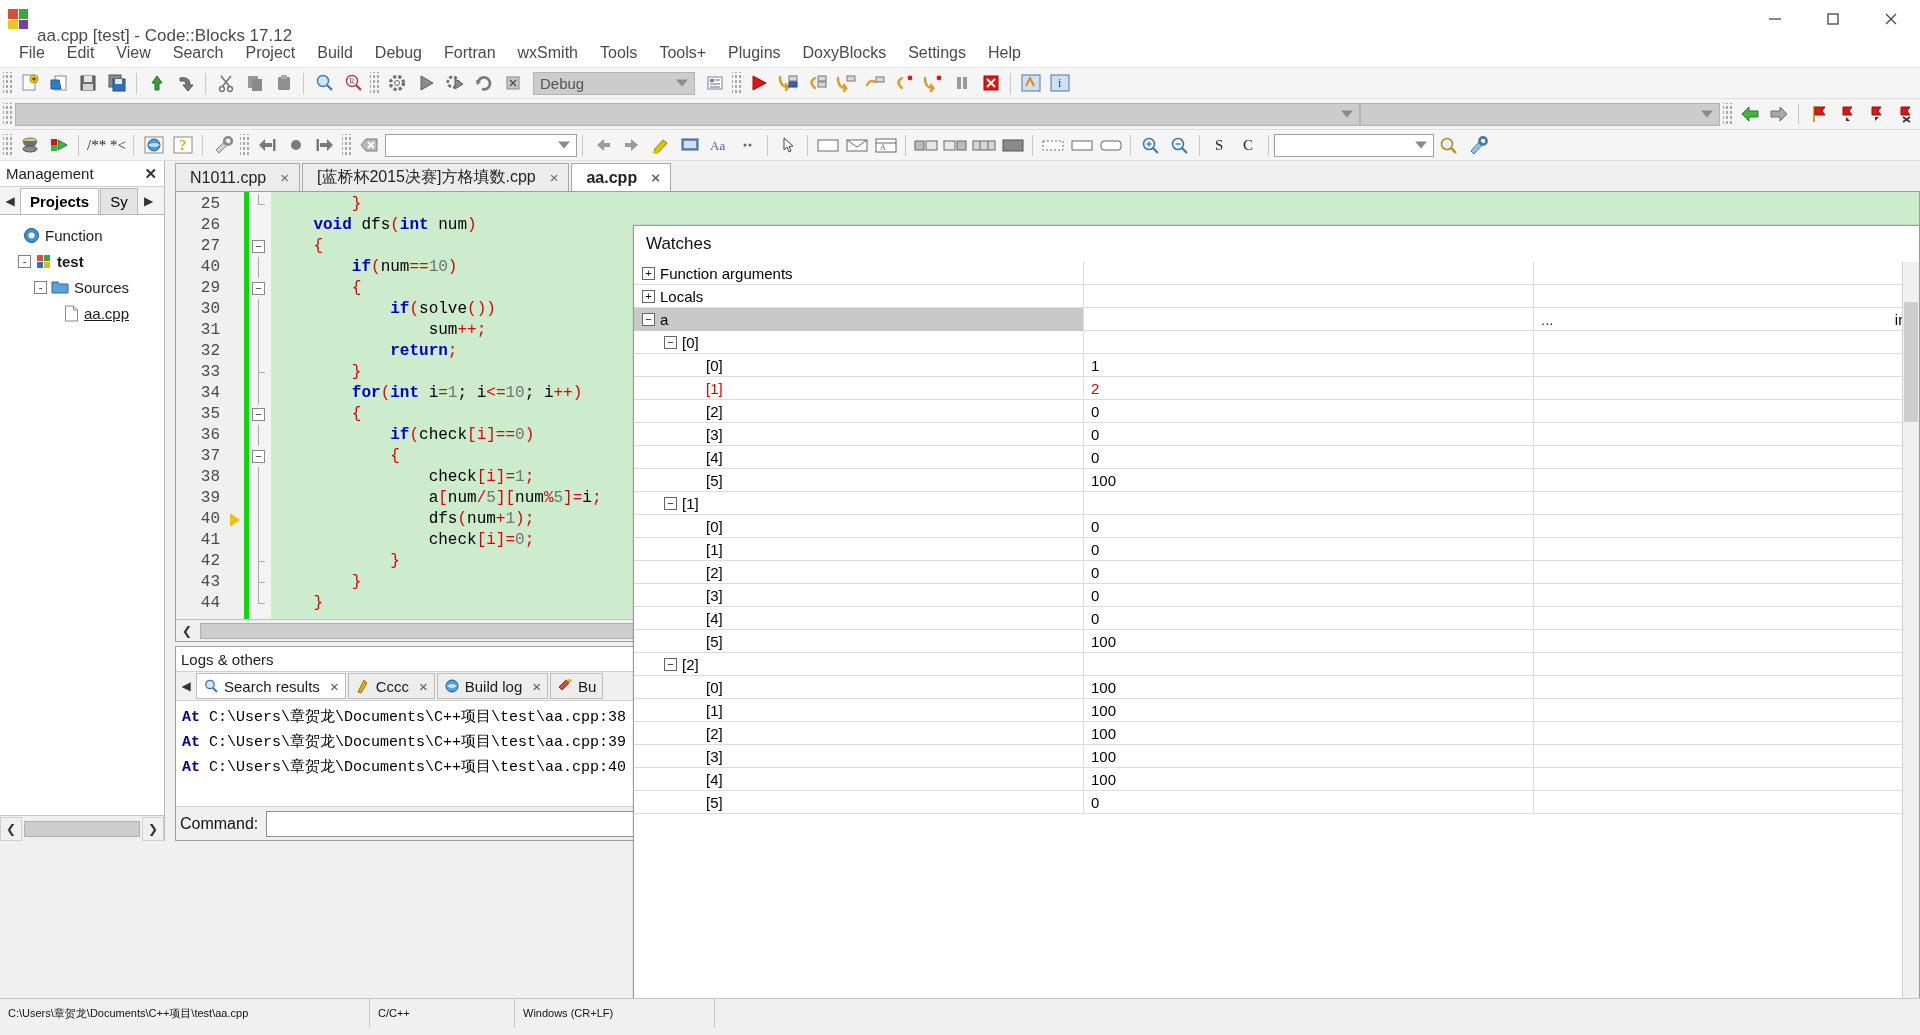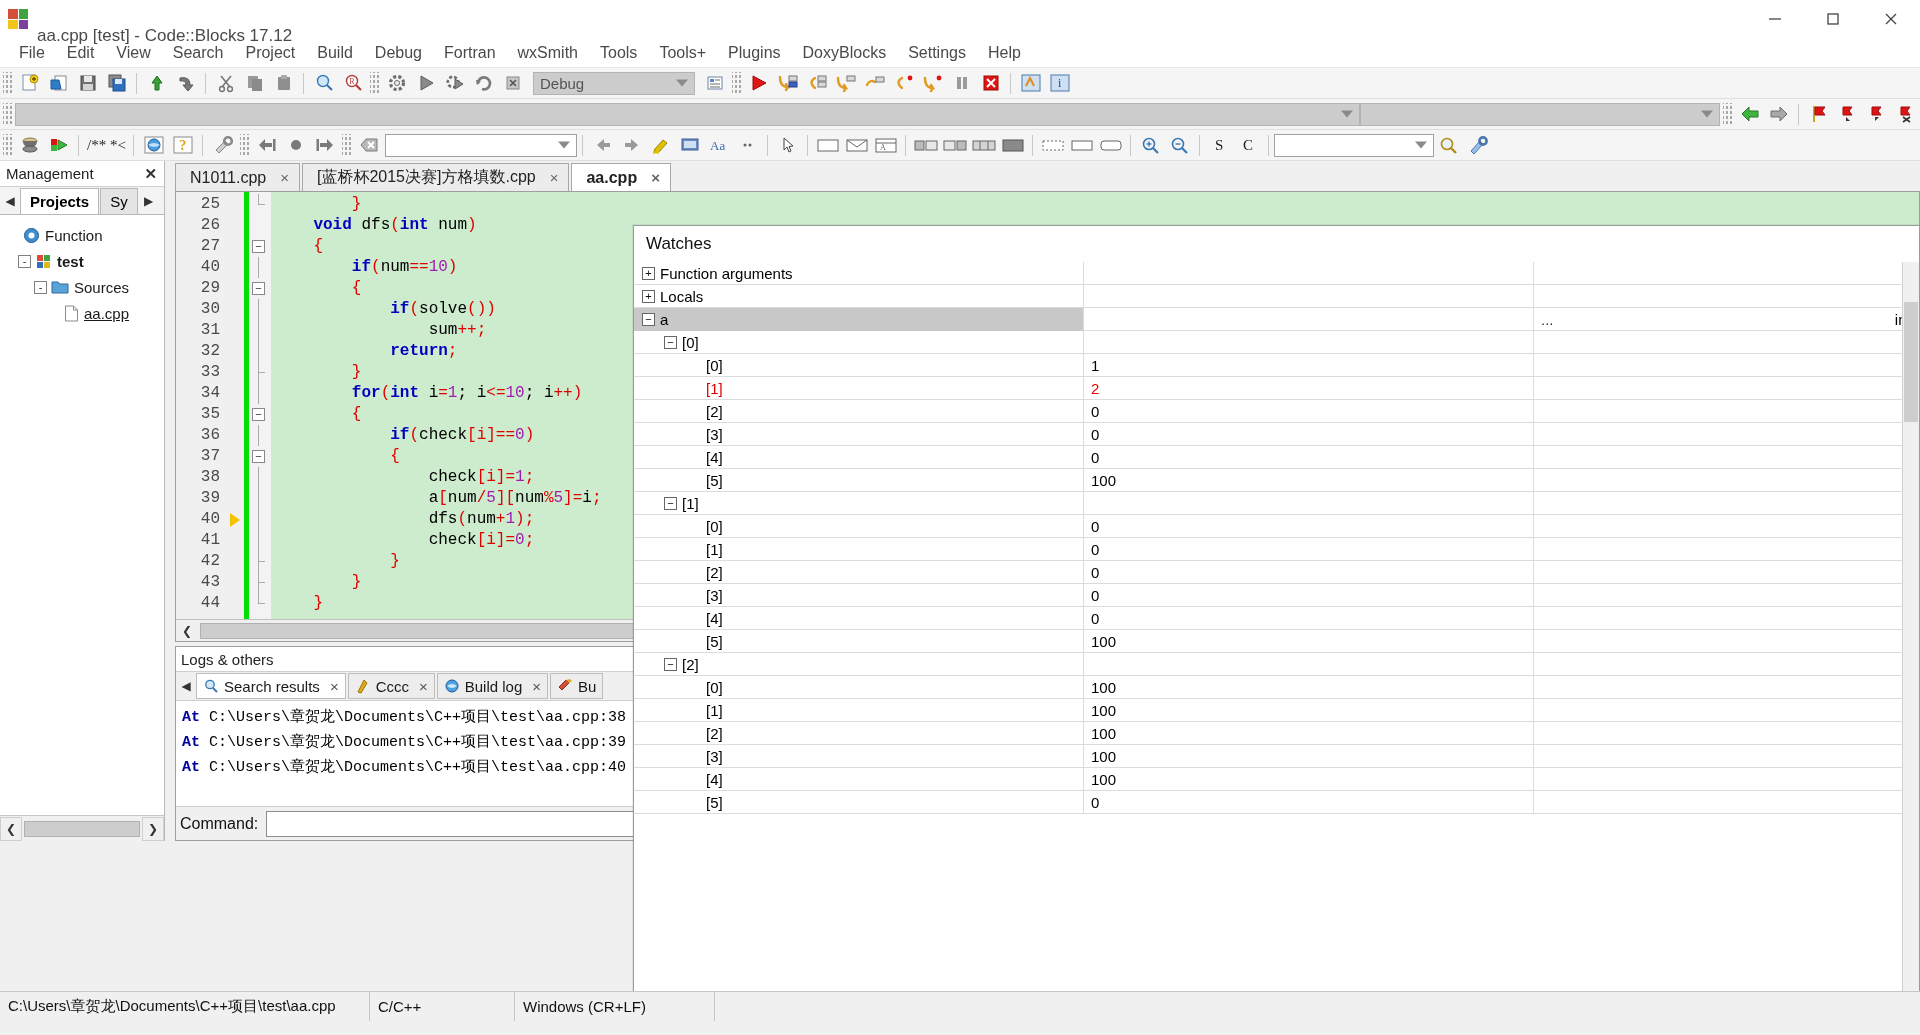--- a/index.html
+++ b/index.html
@@ -287,21 +287,21 @@
     background:#cdeccd;
     font-family:"Liberation Mono", monospace;
     font-size:16px;
     padding-top:2px;
     white-space:pre;
     overflow:hidden;
     min-width:0;
   }
   .codelines div { height:21px; line-height:21px; padding-left:4px; }
   .k { color:#0000c0; font-weight:bold; }   
-  .n { color:#a21caf; }                      
+  .n { color:#737373; }                      
   .o { color:#e00000; }                      
   .p { color:#606060; }                      
   .id { color:#000000; }
 
   .ed-hscroll {
     height:22px; background:#f0f0f0; border-top:1px solid #c0c0c0;
     display:flex; align-items:center; flex:0 0 auto;
   }
 
   
@@ -343,26 +343,26 @@
     height:34px; display:flex; align-items:center;
     border-top:1px solid #cfcfcf; background:#f0f0f0; padding:0 4px;
   }
   .cmdlabel { font-size:16px; color:#111; margin-right:8px; }
   .cmdinput {
     flex:1 1 auto; height:26px; background:#fff; border:1px solid #8e8e8e;
   }
 
   
   .statusbar {
-    position:absolute; left:0; bottom:15px;
+    position:absolute; left:0; bottom:8px;
     height: 29px; width: 1920px;
     background:#f0f0f0;
     border-top:1px solid #c6c6c6;
     display:flex; align-items:center;
-    font-size:15px; color:#111;
+    font-size:11px; color:#111;
   }
   .stcell {
     height:29px; display:flex; align-items:center;
     padding: 0 8px;
     border-right:1px solid #c6c6c6;
     white-space:nowrap;
   }
 
   
   .watches {

